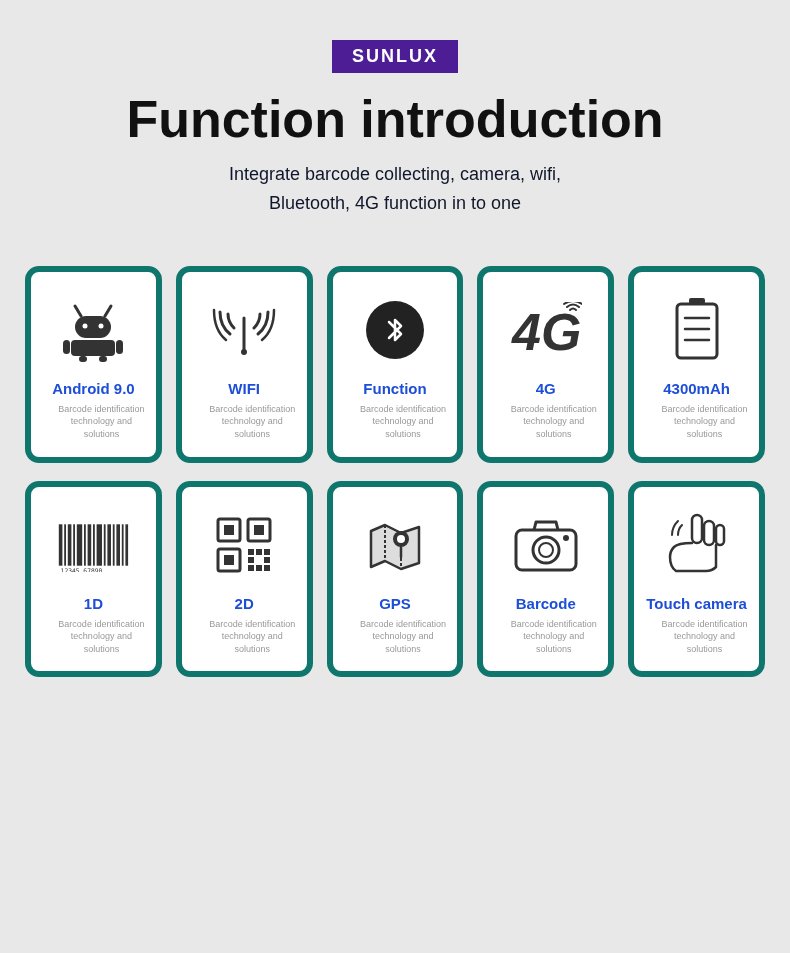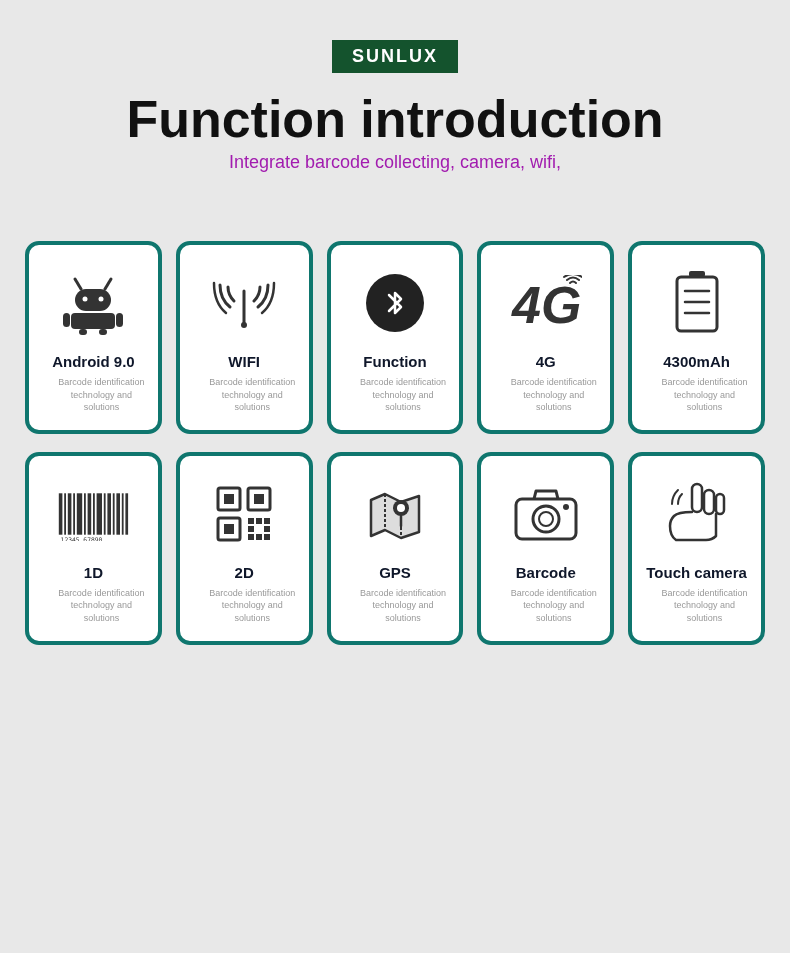--- a/index.html
+++ b/index.html
@@ -7,74 +7,74 @@
       background: #e8e8e8;
       font-family: 'Arial', sans-serif;
       width: 790px;
       min-height: 953px;
       display: flex;
       flex-direction: column;
       align-items: center;
       padding: 40px 20px 40px;
     }
     .brand-badge {
-      background: #14532d;
+      background: #4c1d95;
       color: #fff;
       font-size: 18px;
       font-weight: bold;
       letter-spacing: 2px;
       padding: 6px 20px;
       margin-bottom: 18px;
     }
     .main-title {
       font-size: 52px;
       font-weight: 900;
       color: #111;
       text-align: center;
-      margin-bottom: 0;
+      margin-bottom: 12px;
       line-height: 1.1;
     }
     .subtitle {
       font-size: 18px;
-      color: #a21caf;
+      color: #0f172a;
       text-align: center;
       line-height: 1.6;
-      margin-bottom: 64px;
+      margin-bottom: 48px;
     }
     .grid-section {
       display: flex;
       gap: 14px;
       justify-content: center;
       margin-bottom: 18px;
       width: 100%;
       max-width: 740px;
     }
     .card {
       background: #fff;
       border-radius: 14px;
-      border: 4px solid #0f766e;
+      border: 6px solid #0f766e;
       flex: 1;
       display: flex;
       flex-direction: column;
       align-items: center;
       padding: 22px 10px 16px;
       min-width: 0;
     }
     .card-icon {
       width: 72px;
       height: 72px;
       display: flex;
       align-items: center;
       justify-content: center;
       margin-bottom: 14px;
     }
     .card-title {
       font-size: 15px;
       font-weight: 700;
-      color: #0f172a;
+      color: #1d4ed8;
       margin-bottom: 6px;
       text-align: center;
     }
     .card-subtitle {
       font-size: 9px;
       color: #999;
       text-align: center;
       line-height: 1.4;
       margin-left: 16px;
     }
@@ -99,20 +99,21 @@
 <div class="brand-badge">
   <span>SUNLUX</span>
 </div>
 
 <h1 class="main-title">
   <span>Function introduction</span>
 </h1>
 
 <p class="subtitle">
   <span>Integrate barcode collecting, camera, wifi,</span><br>
+  <span>Bluetooth, 4G function in to one</span>
 </p>
 
 <div class="grid-section">
 
   <div class="card">
     <div class="card-icon">
       <svg class="android-svg" viewBox="0 0 64 64" fill="none">
 
         <line x1="20" y1="18" x2="14" y2="8" stroke="#333" stroke-width="3" stroke-linecap="round"></line>
 

